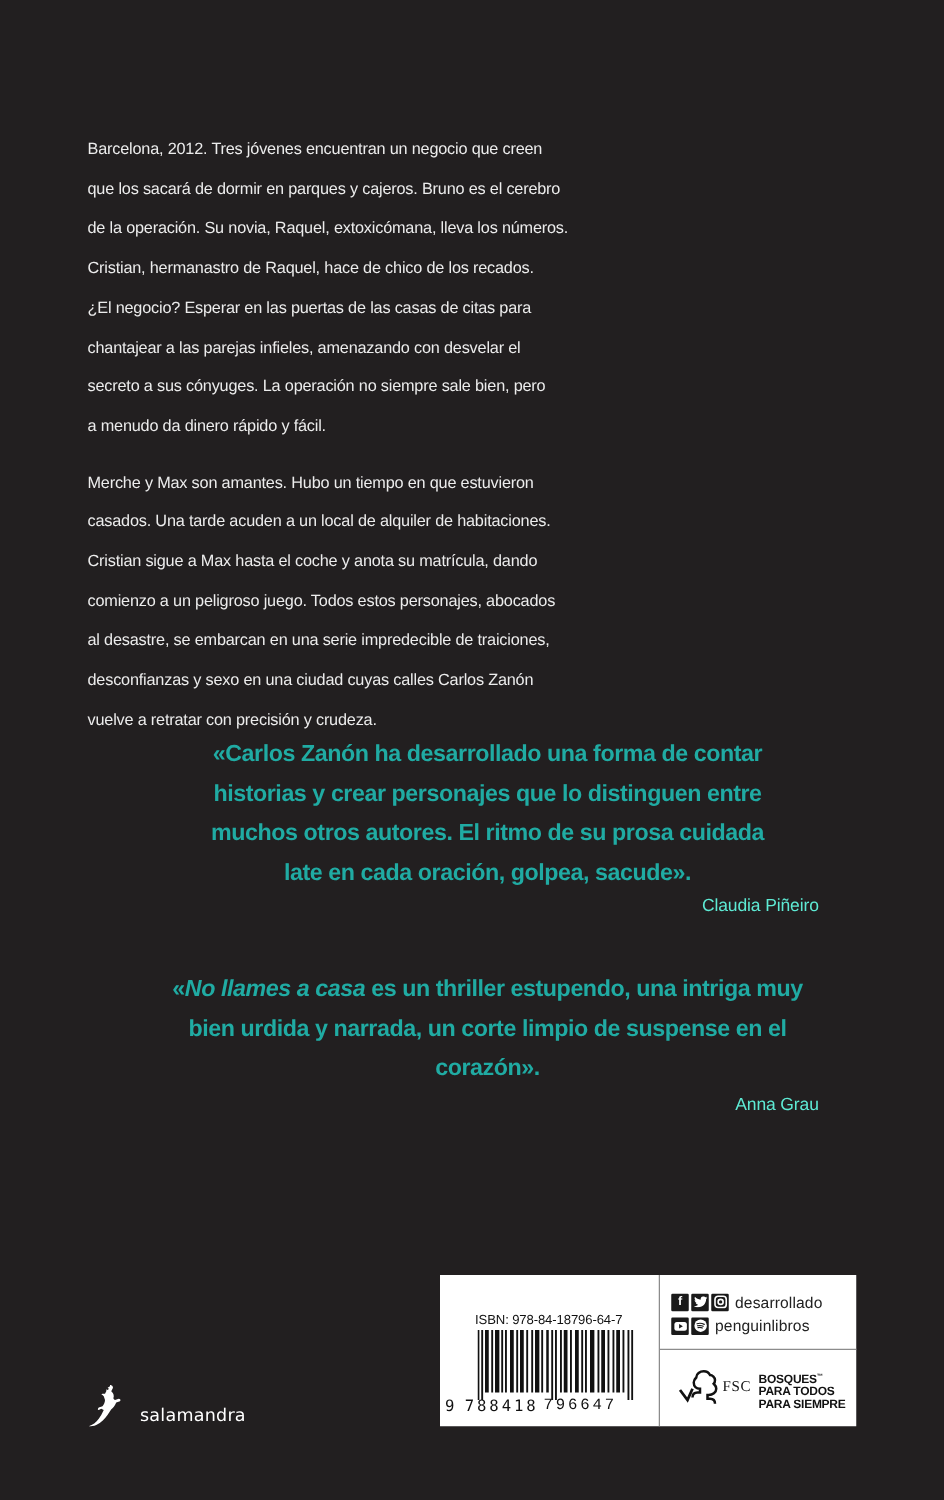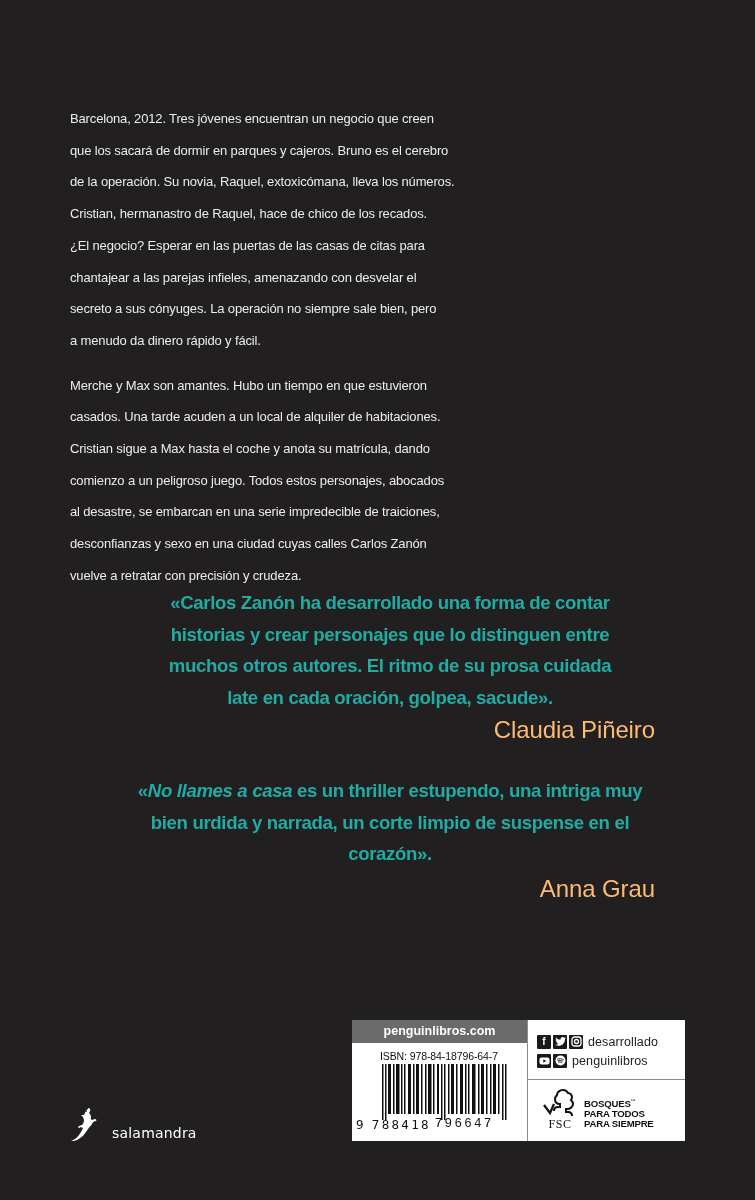--- a/index.html
+++ b/index.html
@@ -20,21 +20,21 @@
   .synopsis p + p { margin-top: 13px; }
 
   .quote {
     position: absolute; left: 70px; width: 640px;
     color: #20aba3; font-weight: bold; font-size: 18.6px; line-height: 31.7px;
     letter-spacing: -0.35px;
   }
   .quote p { margin: 0; white-space: pre-line; text-align: center; }
   .quote em { font-style: italic; }
   .author {
-    position: absolute; color: #fdba74; font-size: 24px; text-align: left;
+    position: absolute; color: #5eead4; font-size: 14px; text-align: left;
     right: 100px; letter-spacing: -0.1px;
   }
   .q1 { top: 587px; }
   .a1 { top: 716px; }
   .q2 { top: 775px; }
   .a2 { top: 875px; }
 
   
   .logo {
     position: absolute; left: 68px; top: 1105px;
@@ -67,21 +67,21 @@
   .right-panel { flex: 1; display: flex; flex-direction: column; }
   .social { height: 60px; border-bottom: 1.5px solid #8c8c8c; padding: 12px 0 0 9px; box-sizing: border-box; }
   .srow { display: flex; align-items: center; gap: 2px; height: 19px; margin-bottom: 0px; }
   .sicon {
     width: 14px; height: 14px; background: #1a1a1a; color: #fff; display: inline-flex;
     align-items: center; justify-content: center; font-size: 10px; font-weight: bold;
     border-radius: 1px;
   }
   .shandle { font-size: 12.5px; color: #222; margin-left: 3px; letter-spacing: 0.1px; }
   .fsc { flex: 1; display: flex; align-items: center; padding-left: 14px; gap: 6px; }
-  .fsc-mark { display: flex; flex-direction: column; align-items: center; }
+  .fsc-mark { display: flex; flex-direction: row; align-items: center; }
   .fsc-label { font-family: "Liberation Serif", serif; font-size: 12px; color: #111; margin-top: -2px; letter-spacing: 0.5px; }
   .fsc-text { font-weight: bold; font-size: 9.6px; line-height: 10.2px; color: #111; letter-spacing: -0.2px; margin-top: 4px; }
   .fsc-text sup { font-size: 5px; }
 </style>
 </head>
 <body>
 
 <div class="cover">
 
   <div class="synopsis">
@@ -120,21 +120,20 @@
   <div class="logo">
     <svg width="40" height="40" viewBox="0 0 40 40">
       <path fill="#fff" d="M20 3c2 0 3 2 2 3l-1 2c1 1 2 2 2 4 0 1-1 2 1 3l3-1c1 0 2 1 1 2l-3 1-1 2c-1 2-3 3-4 5l-2 3c-2 3-5 6-9 8-2 1-4 1-6 1 3-1 6-3 8-6l2-3 2-4-2-1-2 1c-1 0-1-1 0-2l3-1c1-1 2-3 2-5l-1-3-1-1c-1 0-1-1 0-1h2l1-2c0-2 1-3 3-4z"></path>
       <circle cx="18" cy="6" r="0.9" fill="#221f20"></circle>
     </svg>
     <span class="logo-text">salamandra</span>
   </div>
 
   <div class="infobox">
     <div class="left-panel">
-      <div class="site-band">penguinlibros.com</div>
       <div class="isbn-label">ISBN: 978-84-18796-64-7</div>
       <svg class="barcode" width="125" height="56" viewBox="0 0 125 56">
         <g fill="#111">
           <rect x="0" y="0" width="1.5" height="56"></rect>
             <rect x="3" y="0" width="1.5" height="56"></rect>
           <rect x="6" y="0" width="3" height="50"></rect>
             <rect x="11" y="0" width="1.5" height="50"></rect>
           <rect x="14" y="0" width="3.5" height="50"></rect>
             <rect x="19" y="0" width="1.5" height="50"></rect>
           <rect x="22" y="0" width="1.5" height="50"></rect>

